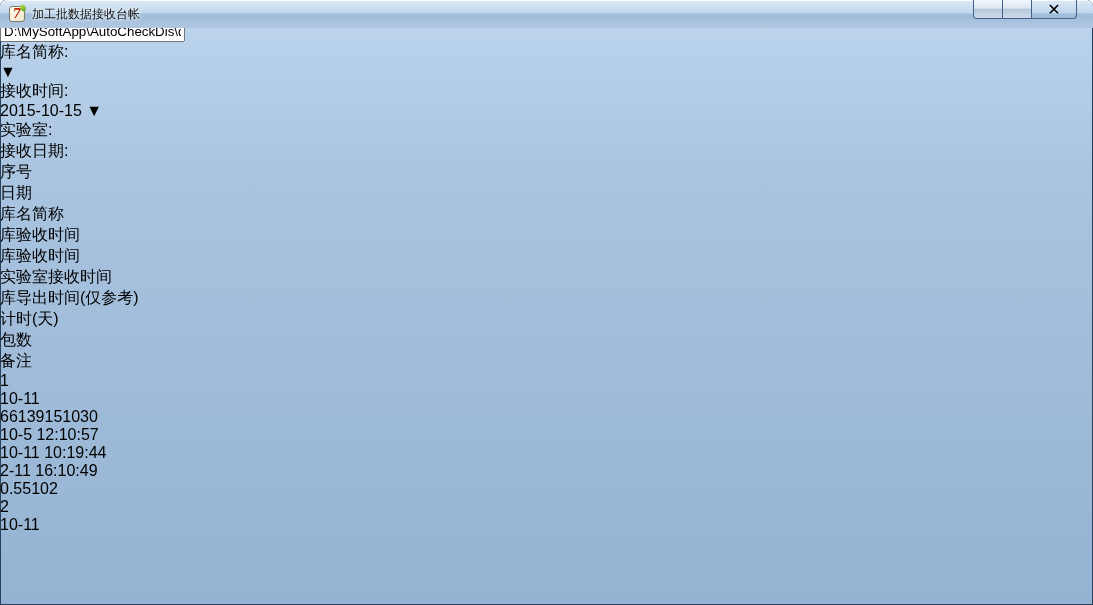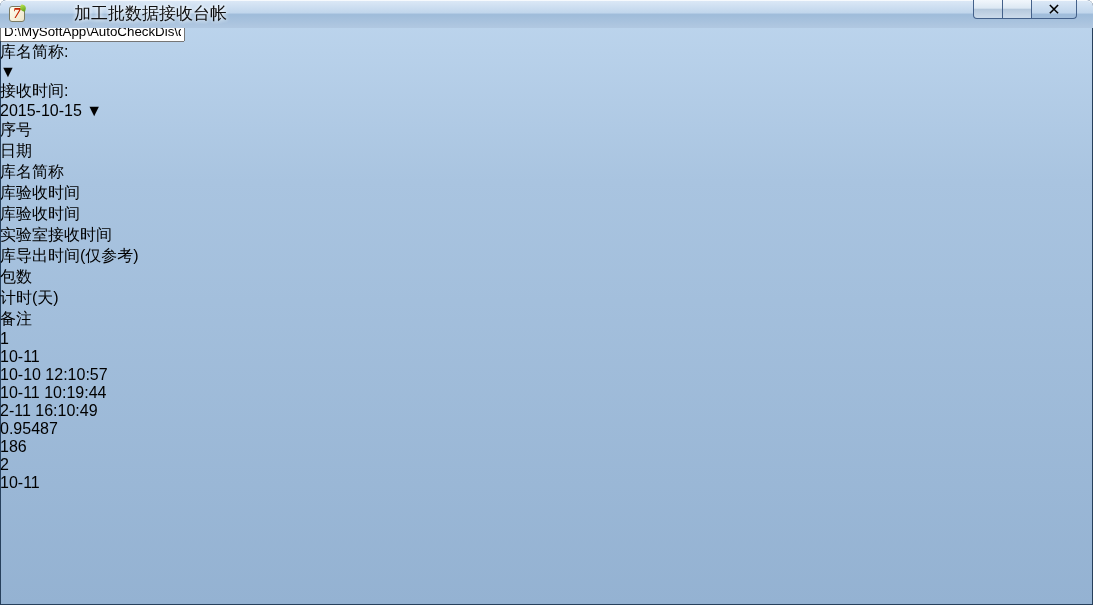--- a/index.html
+++ b/index.html
@@ -9,22 +9,22 @@
           box-shadow:inset 0 0 0 1px #27405c;}
   
   .titlebar{position:absolute;left:0;top:0;width:1093px;height:28px;
             background:linear-gradient(180deg,#dde9f7 0%,#c1d6ec 45%,#9fbcda 52%,#b1c8e1 100%);
             border-radius:6px 6px 0 0;box-shadow:inset 0 1px 0 rgba(255,255,255,.75);}
   .app-icon{position:absolute;left:9px;top:6px;width:16px;height:16px;border-radius:3px;
             background:linear-gradient(135deg,#fffdf0,#efe6ca);border:1px solid #7b7b63;
             color:#c42200;font:bold italic 12px "DejaVu Serif",serif;text-align:center;line-height:14px;}
   .app-icon::after{content:"";position:absolute;right:-2px;top:-2px;width:6px;height:6px;border-radius:1px 4px 1px 4px;
             background:linear-gradient(135deg,#bfe858,#5a9c12);transform:rotate(20deg);}
-  .title-text{position:absolute;left:32px;top:0;height:40px;line-height:28px;font-size:17px;color:#101010;
-            text-shadow:0 0 4px #f4f9ff,0 0 4px #f4f9ff;margin-left:42px;}
+  .title-text{position:absolute;left:32px;top:0;height:40px;line-height:28px;font-size:12px;color:#101010;
+            text-shadow:0 0 4px #f4f9ff,0 0 4px #f4f9ff;}
   .winbtns{position:absolute;right:16px;top:0;display:flex;}
   .wbtn{height:19px;border:1px solid #44618a;border-top:none;display:flex;align-items:center;justify-content:center;}
   .wbtn-min{width:30px;border-radius:0 0 0 4px;background:linear-gradient(180deg,#f2f7fc,#dce8f3 45%,#b6c9dd 52%,#ccdbeb);}
   .wbtn-max{width:28px;border-left:none;border-right:none;background:linear-gradient(180deg,#f2f7fc,#dce8f3 45%,#b6c9dd 52%,#ccdbeb);}
   .wbtn-close{width:46px;border-radius:0 0 4px 0;background:linear-gradient(180deg,#eda globalization;background:linear-gradient(180deg,#efa293,#dd6a50 45%,#c03a20 52%,#d55a35);}
   .g-min{width:9px;height:3px;background:#fff;border:1px solid #55708f;margin-top:8px;}
   .g-max{width:10px;height:8px;border:1px solid #55708f;background:#fff;box-shadow:inset 0 1px 0 #9fb6cd;}
   .g-close{color:#fff;font-size:11px;font-weight:bold;text-shadow:0 1px 1px #6e1608;line-height:17px;}
   
   .client{position:absolute;left:4px;top:28px;width:1085px;height:573px;background:#f0f0f0;box-shadow:0 0 0 1px #6b88a8;}
@@ -141,20 +141,28 @@
                 <div class="cell c1"></div>
               <div class="cell c2"></div>
                 <div class="cell c3"></div>
               <div class="cell c4"></div>
                 <div class="cell c5"></div>
               <div class="cell c6"></div>
                 <div class="cell c7"></div>
               <div class="cell c8"></div>
                 <div class="cell c9"></div>
             </div>
+            <div class="row r-info">
+              <div class="cell i0">实验室:</div>
+              <div class="cell i1"></div>
+              <div class="cell i2"></div>
+              <div class="cell i3">接收日期:</div>
+              <div class="cell i4"></div>
+              <div class="cell i5"></div>
+            </div>
             <div class="row faint r-spacer">
               <div class="cell c0"></div>
                 <div class="cell c1"></div>
               <div class="cell c2"></div>
                 <div class="cell c3"></div>
               <div class="cell c4"></div>
                 <div class="cell c5"></div>
               <div class="cell c6"></div>
                 <div class="cell c7"></div>
               <div class="cell c8"></div>
@@ -164,33 +172,33 @@
 
           <div class="grid-table">
             <div class="row r-head">
               <div class="cell c0">序号</div>
               <div class="cell c1">日期</div>
               <div class="cell c2">库名简称</div>
               <div class="cell c3">库验收时间</div>
               <div class="cell c4">库验收时间</div>
               <div class="cell c6">实验室接收时间</div>
               <div class="cell c5">库导出时间(仅参考)</div>
+              <div class="cell c7">计时(天)</div>
               <div class="cell c8">包数</div>
-              <div class="cell c7">计时(天)</div>
               <div class="cell c9">备注</div>
             </div>
             <div class="row r-data">
               <div class="cell c0">1</div>
               <div class="cell c1">10-11</div>
               <div class="cell c2"></div>
-              <div class="cell c4">10-10 12:10:57</div>
+              <div class="cell c3">66139151030</div>
+              <div class="cell c4">10-5 12:10:57</div>
               <div class="cell c5">10-11 10:19:44</div>
               <div class="cell c6">2-11 16:10:49</div>
-              <div class="cell c7">0.95487</div>
-              <div class="cell c8">186</div>
+              <div class="cell c7">0.55102</div>
               <div class="cell c9"></div>
             </div>
             <div class="row r-data">
               <div class="cell c0">2</div>
               <div class="cell c1">10-11</div>
               <div class="cell c2"></div>
 
               <div class="cell c9"></div>
             </div>
             <div class="row r-tail">

